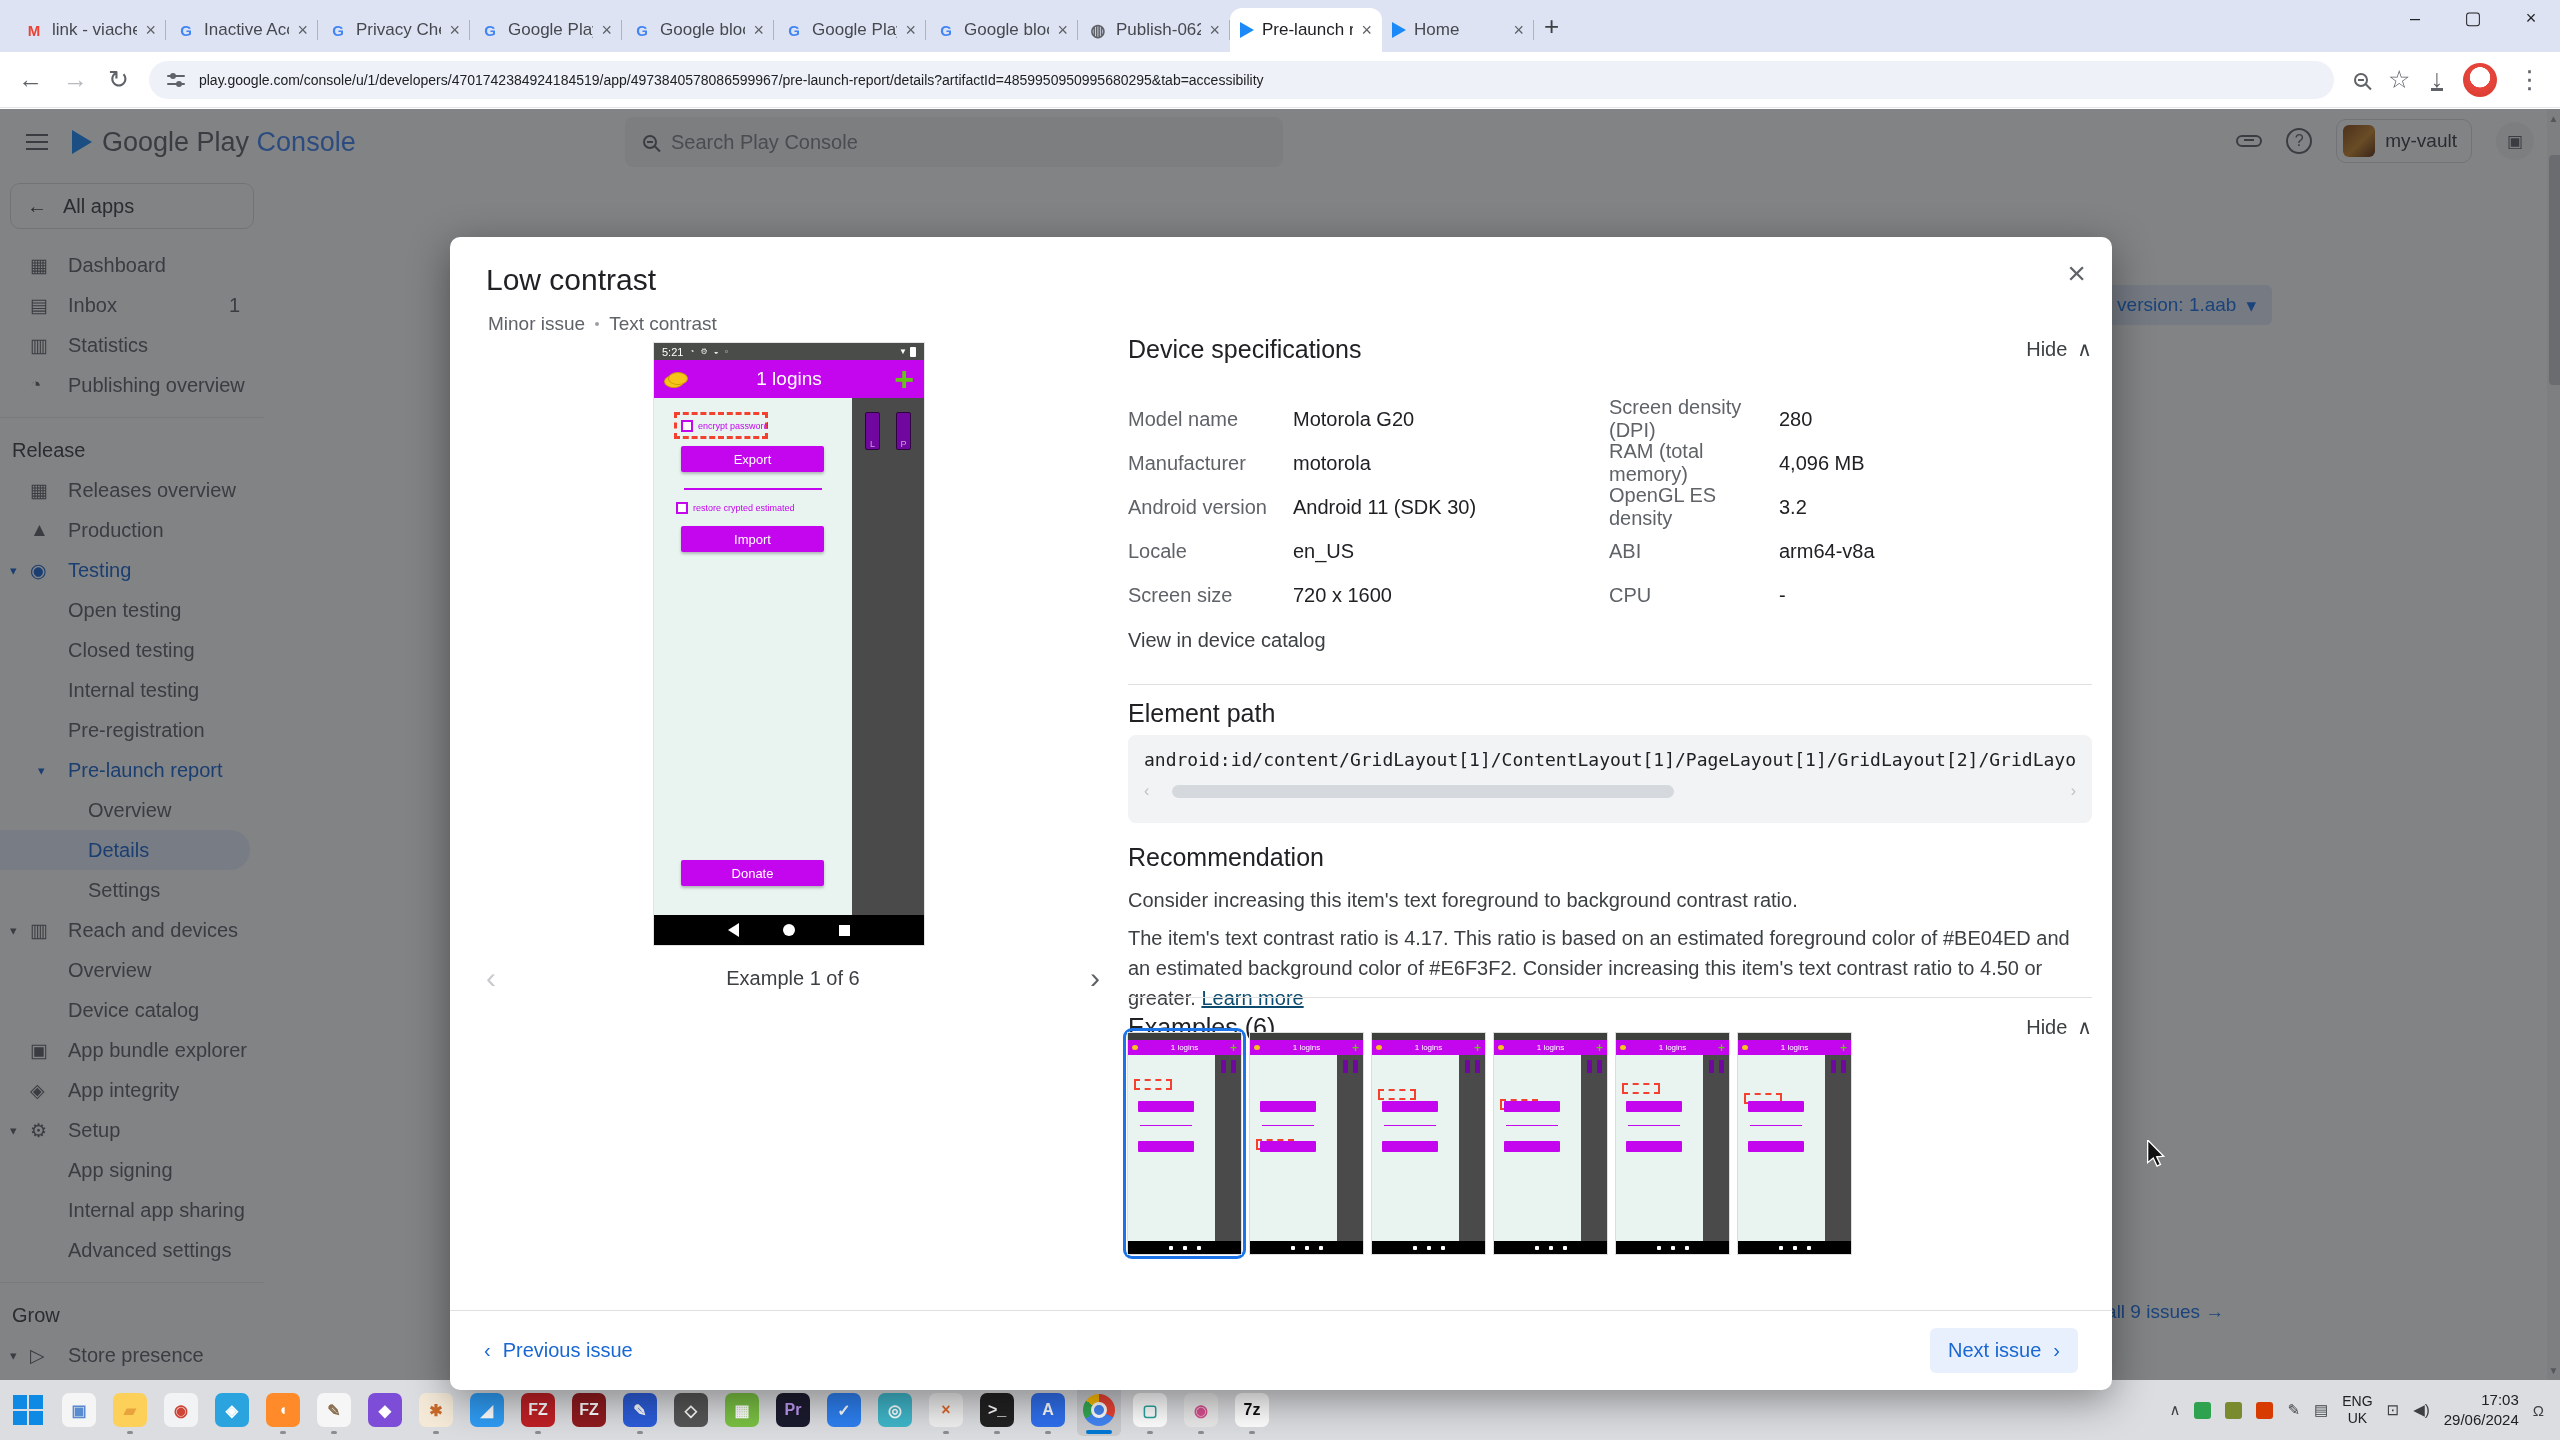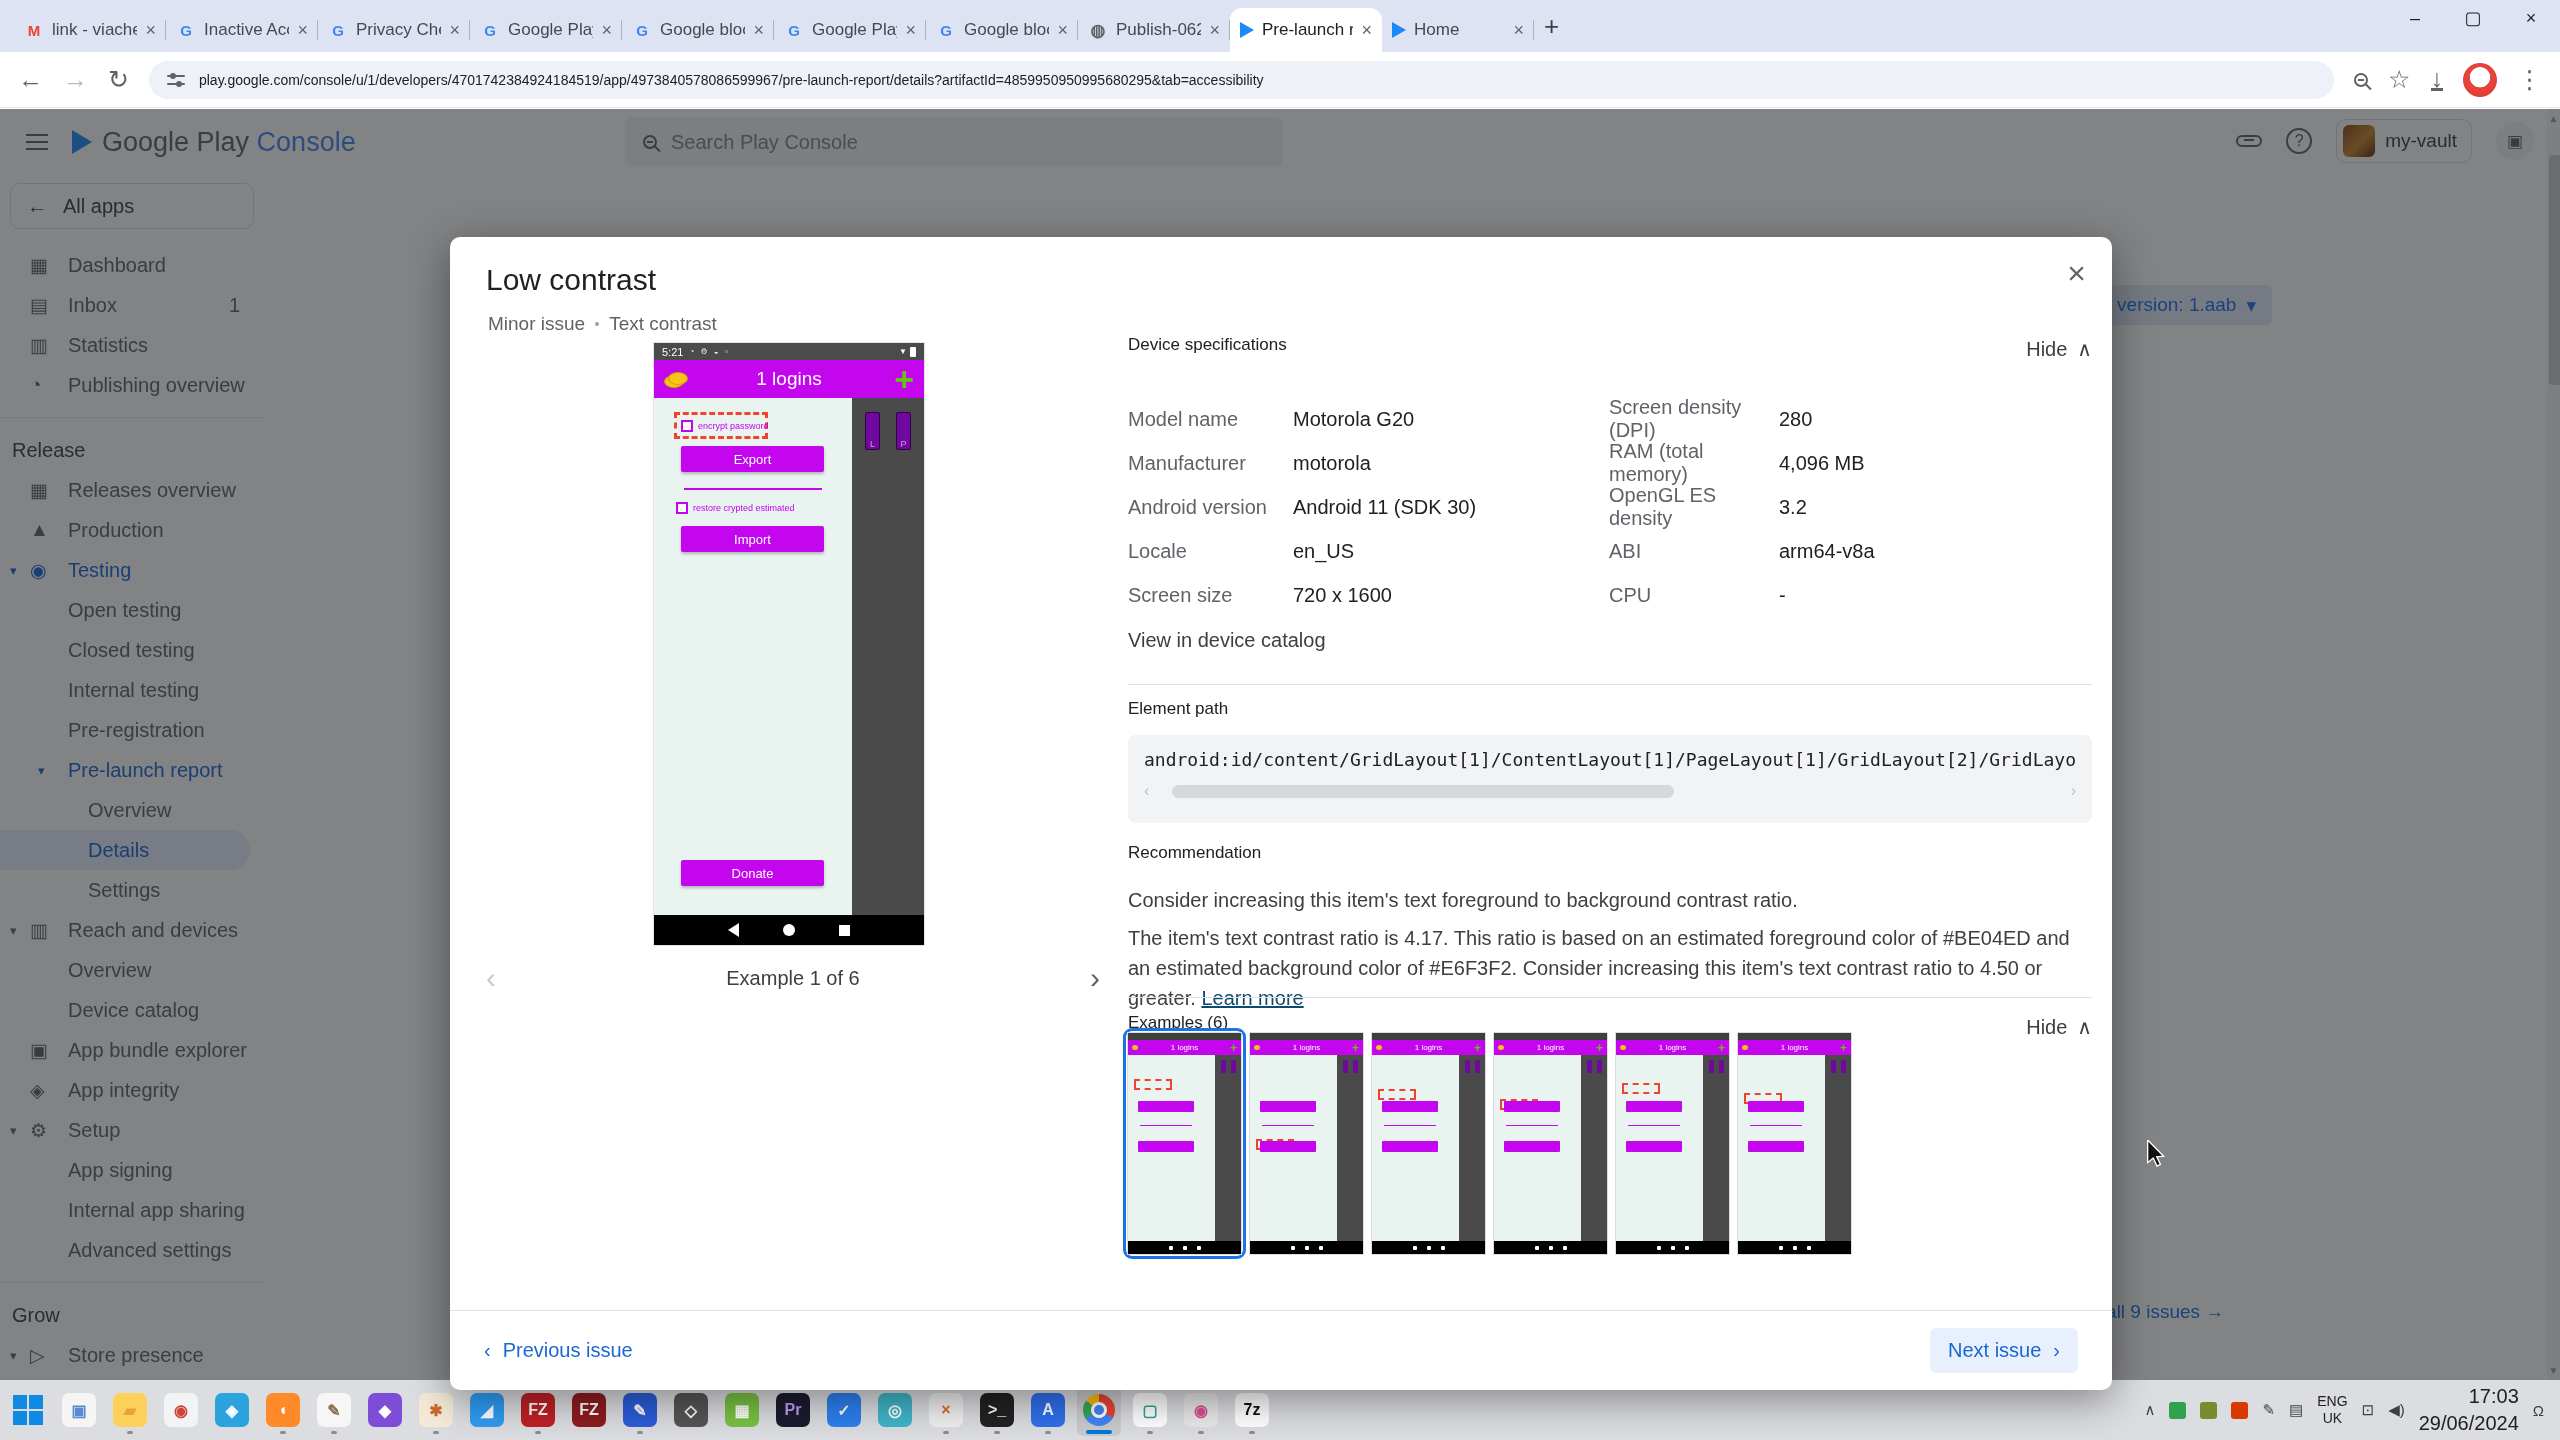--- a/index.html
+++ b/index.html
@@ -119,21 +119,21 @@
   .ph-nav .sq{width:11px;height:11px;background:#fff}
 
   .ex-nav{position:absolute;left:36px;top:726px;width:614px;display:flex;align-items:center}
   .ex-nav .chev{font-size:30px;line-height:1}
   .chev.dis{color:#c9cacd}
   .chev.en{color:#5f6368}
   .ex-nav .lbl{flex:1;text-align:center;font-size:20px;color:#3c4043}
 
   
   .m-right{position:absolute;left:678px;top:0;width:964px}
-  .sec-head{position:absolute;font-size:17px;color:#202124;font-weight:500}
+  .sec-head{position:absolute;font-size:25px;color:#202124;font-weight:500}
   .hide-btn{position:absolute;right:0;font-size:20px;color:#3c4043;display:flex;gap:10px;align-items:center}
   .spec-grid{position:absolute;top:160px;left:0;right:0;display:grid;grid-template-columns:165px 316px 170px 1fr;grid-auto-rows:44px;align-items:center;font-size:20px}
   .spec-label{color:#5f6368}
   .spec-value{color:#202124}
   .plain-link{position:absolute;top:392px;font-size:20px;color:#3c4043}
   .hr{position:absolute;left:0;right:0;height:1px;background:#e0e0e0}
   .code-block{position:absolute;top:498px;left:0;right:0;height:88px;background:#f1f3f4;border-radius:8px;padding:14px 16px 8px}
   .code-text{font-family:"DejaVu Sans Mono",monospace;font-size:18px;color:#202124;white-space:nowrap;overflow:hidden}
   .hscroll{display:flex;align-items:center;gap:4px;margin-top:12px}
   .hscroll .a{color:#bdc1c6;font-size:16px}
@@ -172,21 +172,21 @@
   .tb-app.active{background:#c9cbcf;border-radius:6px}
   .tb-app.active::after{content:"";position:absolute;bottom:2px;left:50%;transform:translateX(-50%);width:26px;height:4px;border-radius:2px;background:#0078d4}
   .win-logo{width:30px;height:30px;display:grid;grid-template-columns:14px 14px;grid-template-rows:14px 14px;gap:2px}
   .win-logo i{background:#0e8ae4;display:block}
   .chrome-ico{width:32px;height:32px;border-radius:50%;background:conic-gradient(#ea4335 0 33%,#4285f4 33% 66%,#34a853 66% 85%,#fbbc05 85% 100%);position:relative}
   .chrome-ico::after{content:"";position:absolute;inset:8px;border-radius:50%;background:#4285f4;border:3px solid #fff}
   .tray{margin-left:auto;display:flex;align-items:center;gap:14px;padding-right:10px}
   .tray-ico{font-size:15px;color:#3c4043}
   .tray-sq{width:17px;height:17px;border-radius:3px}
   .lang{font-size:14px;color:#202124;text-align:center;line-height:1.2}
-  .clock{font-size:20px;color:#202124;text-align:right;line-height:1.35}
+  .clock{font-size:15px;color:#202124;text-align:right;line-height:1.35}
 
   .cursor{position:absolute;left:2145px;top:1140px;z-index:99}
 </style>
 </head>
 <body>
 
 <div id="screen">
 
   <div class="tabstrip">
     <div class="tab-list">

